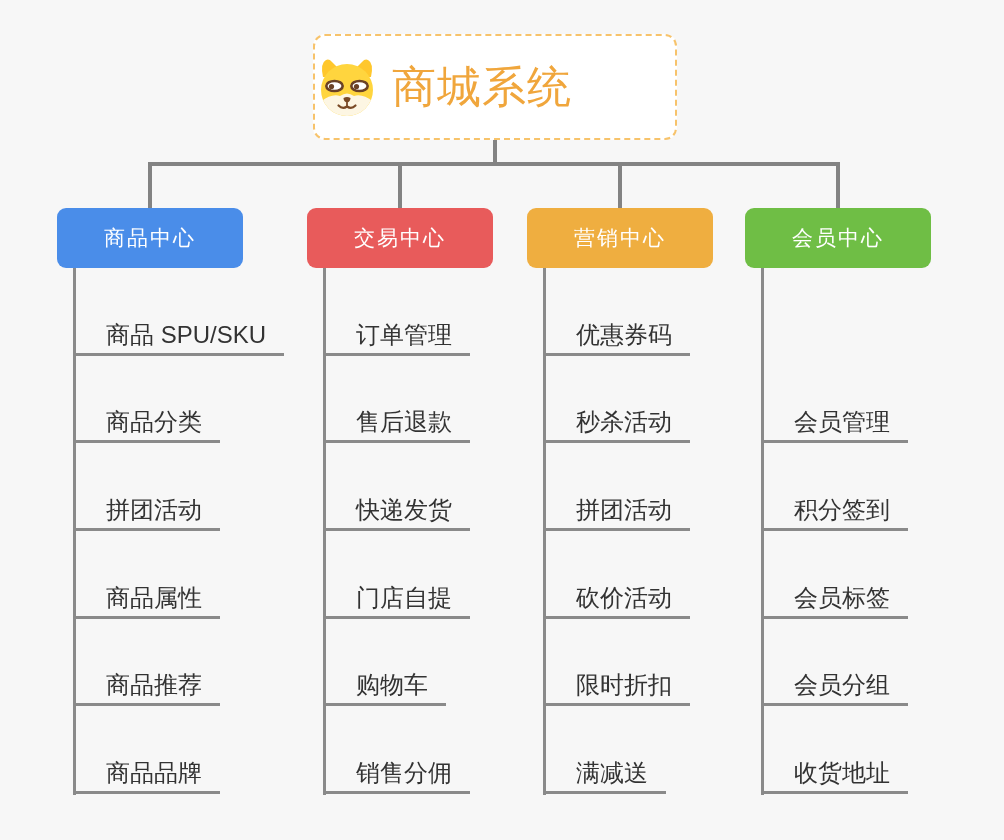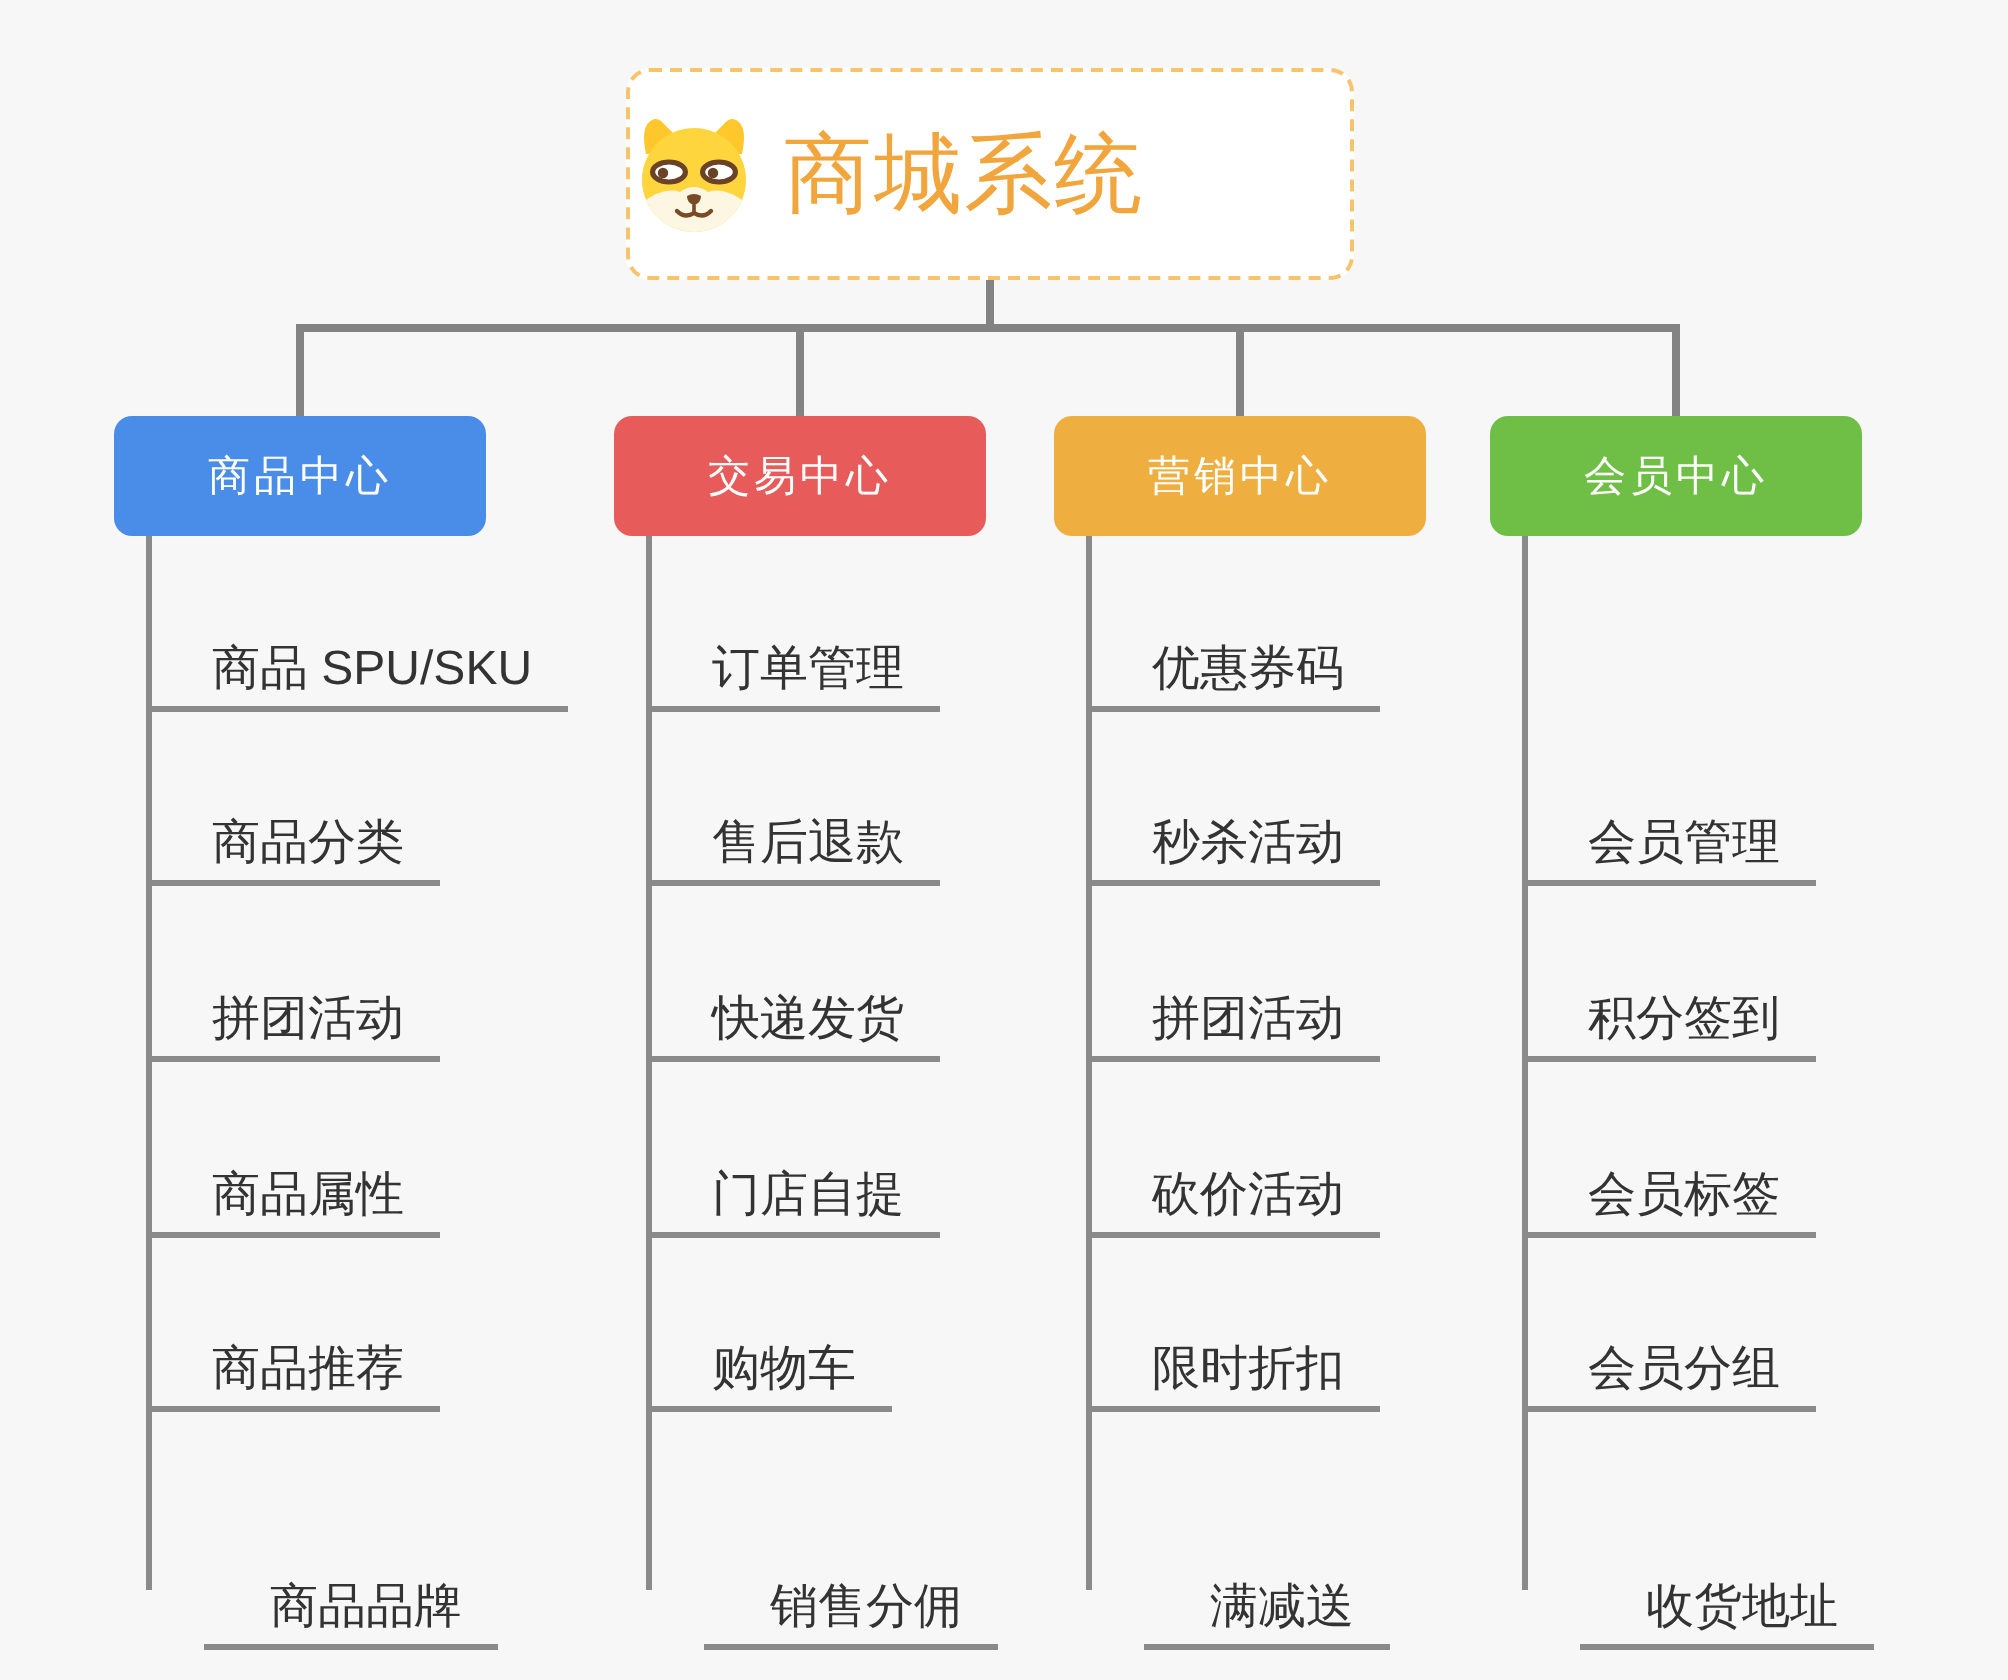--- a/index.html
+++ b/index.html
@@ -52,21 +52,21 @@
     padding:0 18px 0 33px;
     border-bottom:3px solid #8a8a8a;
     font-size:24px;color:#333333;line-height:44px;
     white-space:nowrap;
   }
   .leaf.r0{top:105px;}
   .leaf.r1{top:192px;}
   .leaf.r2{top:280px;}
   .leaf.r3{top:368px;}
   .leaf.r4{top:455px;}
-  .leaf.r5{top:574px;margin-left:29px;}
+  .leaf.r5{top:543px;}
 </style>
 </head>
 <body>
 
 <div class="canvas">
 
   <div class="line root-drop"></div>
   <div class="line bus"></div>
   <div class="line drop d0"></div>
   <div class="line drop d1"></div>

